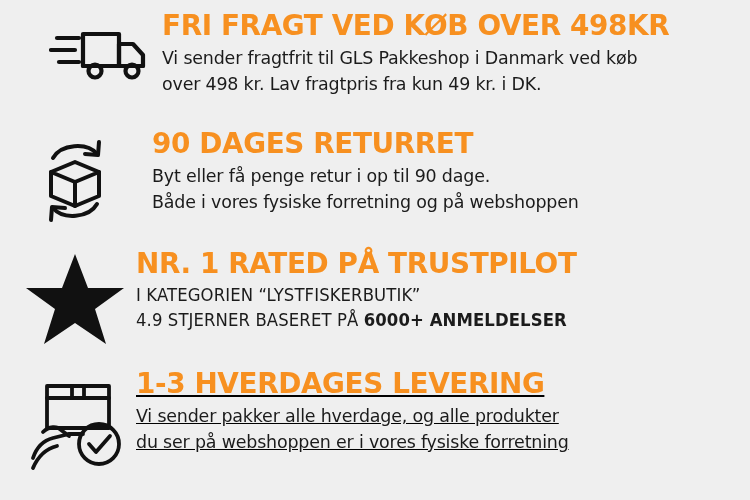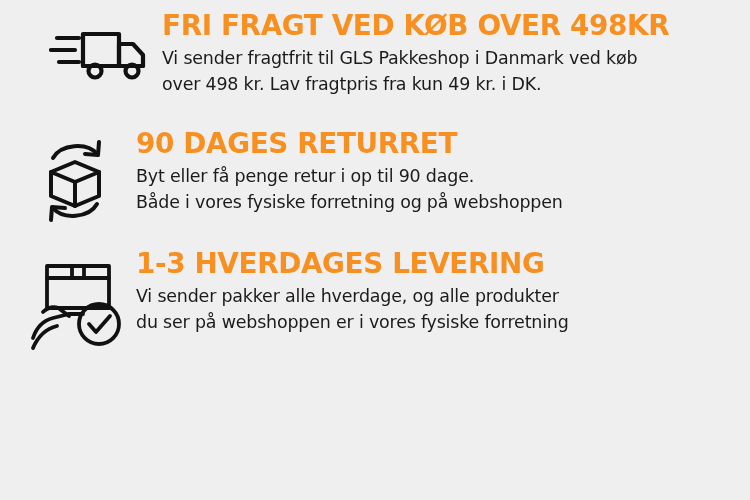--- a/index.html
+++ b/index.html
@@ -23,23 +23,23 @@
     flex-direction: column;
     justify-content: flex-start;
   }
   .feature-row {
     display: flex;
     align-items: flex-start;
     padding: 0 10px 0 14px;
     box-sizing: border-box;
   }
   .row-1 { height: 118px; padding-left: 40px; }
-  .row-2 { height: 120px; }
+  .row-2 { height: 120px; gap: 16px; }
   .row-3 { height: 120px; }
-  .row-4 { height: 130px; }
+  .row-4 { height: 130px; text-decoration: underline; }
 
   .icon-cell {
     width: 122px;
     min-width: 122px;
     display: flex;
     align-items: flex-start;
     justify-content: center;
     padding-top: 6px;
     box-sizing: border-box;
   }
@@ -118,20 +118,32 @@
         <path d="M74 40 V64 L50 74"></path>
       </svg>
     </div>
     <div class="text-cell">
       <div class="feat-title">90 DAGES RETURRET</div>
       <div class="feat-line">Byt eller få penge retur i op til 90 dage.</div>
       <div class="feat-line">Både i vores fysiske forretning og på webshoppen</div>
     </div>
   </div>
 
+  <div class="feature-row row-3">
+    <div class="icon-cell">
+      <svg width="100" height="96" viewBox="0 0 100 96" fill="#111111">
+        <polygon points="50,2 63,36 99,36 70,57 81,92 50,71 19,92 30,57 1,36 37,36"></polygon>
+      </svg>
+    </div>
+    <div class="text-cell">
+      <div class="feat-title">NR. 1 RATED PÅ TRUSTPILOT</div>
+      <div class="feat-line small-caps">I KATEGORIEN “LYSTFISKERBUTIK”</div>
+      <div class="feat-line small-caps"><span>4.9 STJERNER BASERET PÅ </span><span class="bold-inline">6000+ ANMELDELSER</span></div>
+    </div>
+  </div>
 
   <div class="feature-row row-4">
     <div class="icon-cell">
       <svg width="104" height="100" viewBox="0 0 104 100" fill="none" stroke="#111111" stroke-width="3.8" stroke-linecap="round" stroke-linejoin="round">
         <path d="M24 14 H86 V56 H24 Z"></path>
         <path d="M24 26 H86"></path>
         <path d="M49 14 V26"></path>
         <path d="M61 14 V26"></path>
         <path d="M10 86 C14 74, 22 68, 30 66 L46 62"></path>
         <path d="M10 96 C16 82, 26 76, 34 74"></path>

